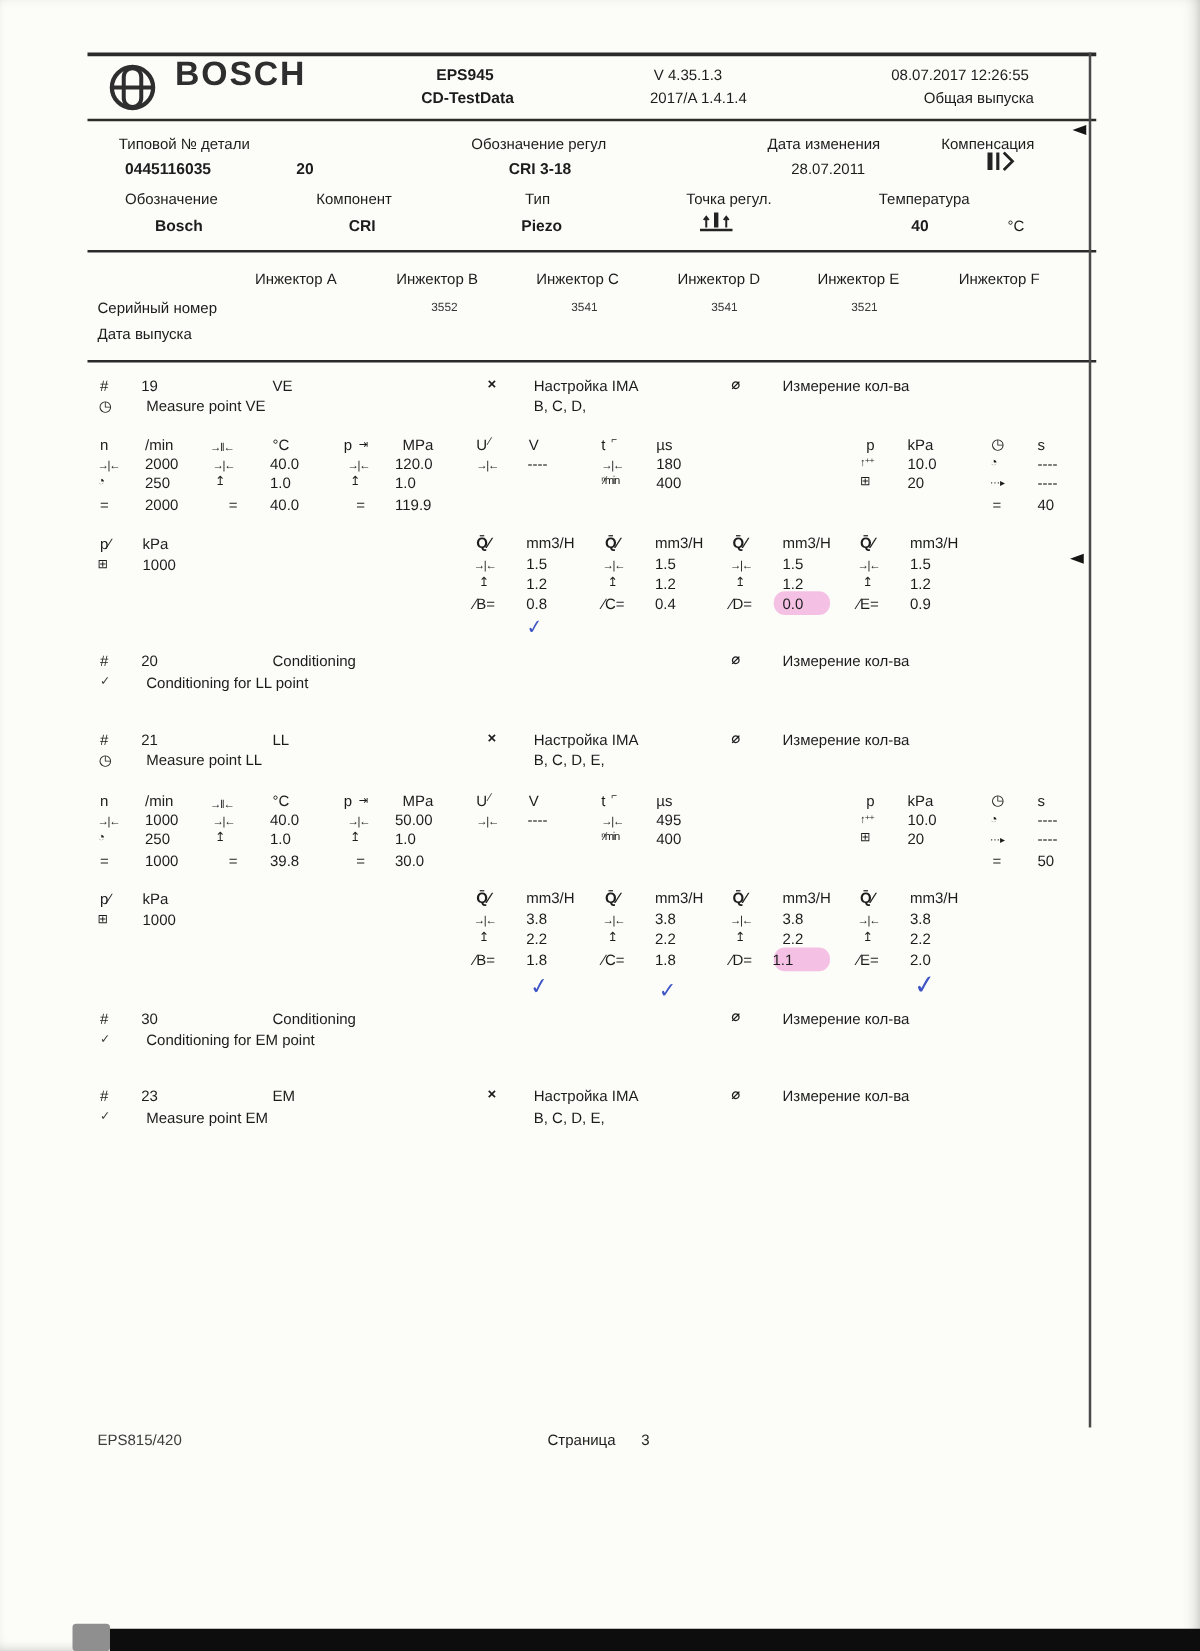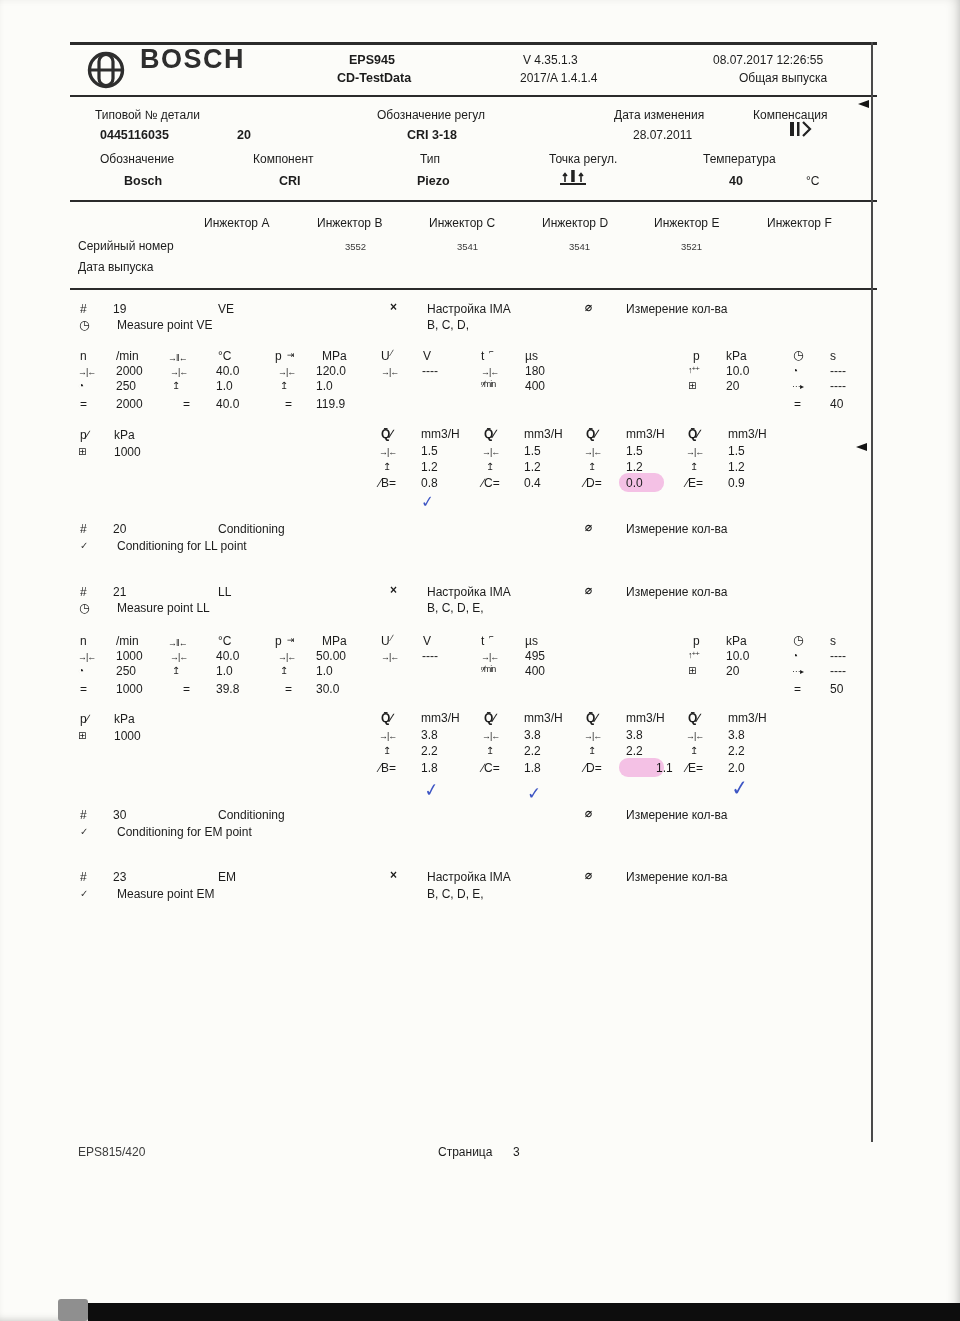--- a/index.html
+++ b/index.html
@@ -310,21 +310,21 @@
   <span class="t" style="left:626px;top:744px">2.2</span>
   <span class="t icM" style="left:690px;top:744px">↥</span>
   <span class="t" style="left:728px;top:744px">2.2</span>
 
   <div class="hl" style="left:619px;top:758px;width:45px;height:19px"></div>
   <span class="t" style="left:379px;top:761px">∕B=</span>
   <span class="t" style="left:421px;top:761px">1.8</span>
   <span class="t" style="left:482px;top:761px">∕C=</span>
   <span class="t" style="left:524px;top:761px">1.8</span>
   <span class="t" style="left:584px;top:761px">∕D=</span>
-  <span class="t" style="left:656px;top:761px">1.1</span>
+  <span class="t" style="left:618px;top:761px">1.1</span>
   <span class="t" style="left:686px;top:761px">∕E=</span>
   <span class="t" style="left:728px;top:761px">2.0</span>
   <span class="check" style="left:424px;top:779px;font-size:18px;transform:rotate(-8deg)">✓</span>
   <span class="check" style="left:527px;top:783px;font-size:17px;transform:rotate(-2deg)">✓</span>
   <span class="check" style="left:731px;top:776px;font-size:21px;transform:rotate(-6deg)">✓</span>
 
   <span class="t" style="left:80px;top:808px">#</span>
   <span class="t" style="left:113px;top:808px">30</span>
   <span class="t" style="left:218px;top:808px">Conditioning</span>
   <span class="t icL icB" style="left:585px;top:806px">⌀</span>

